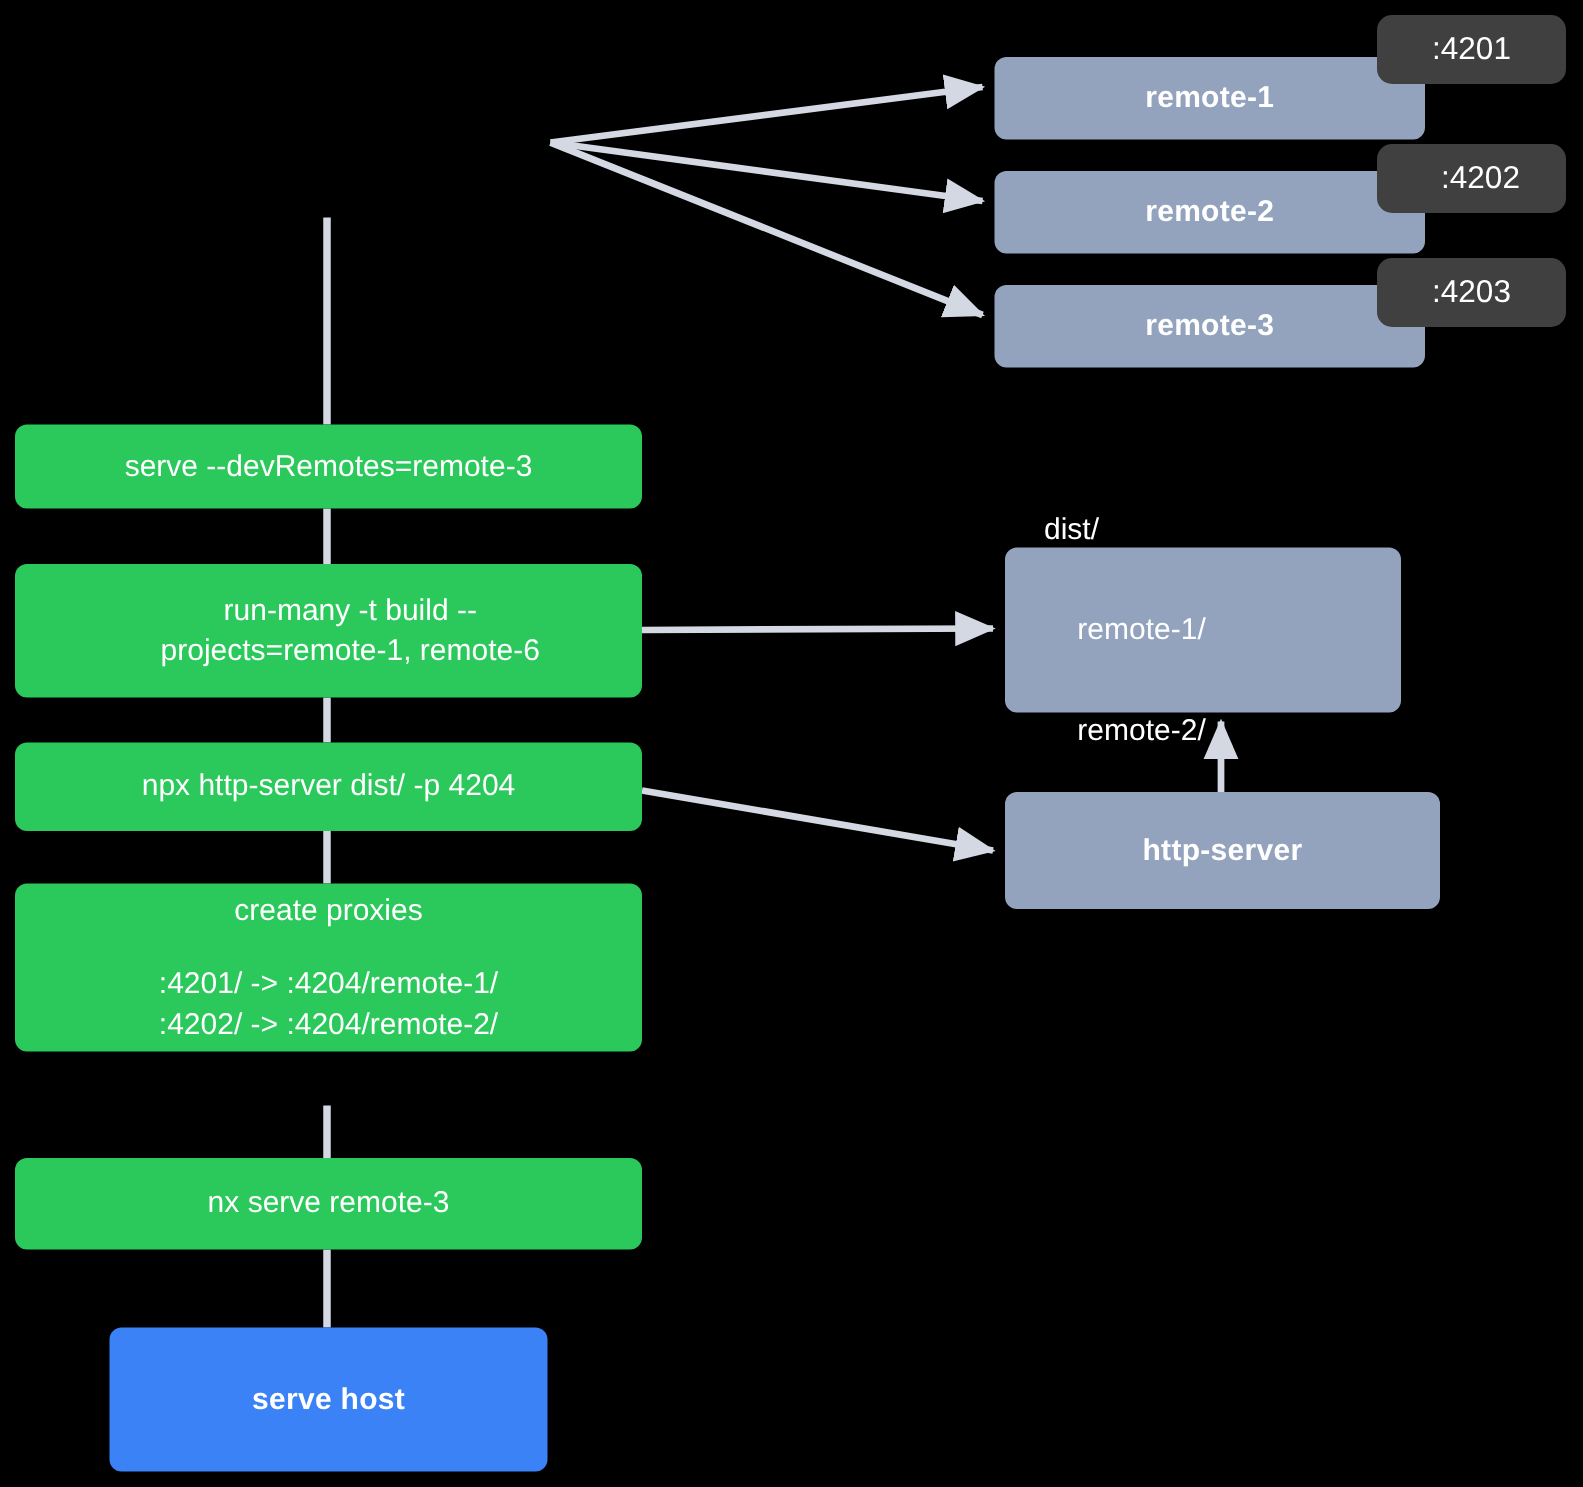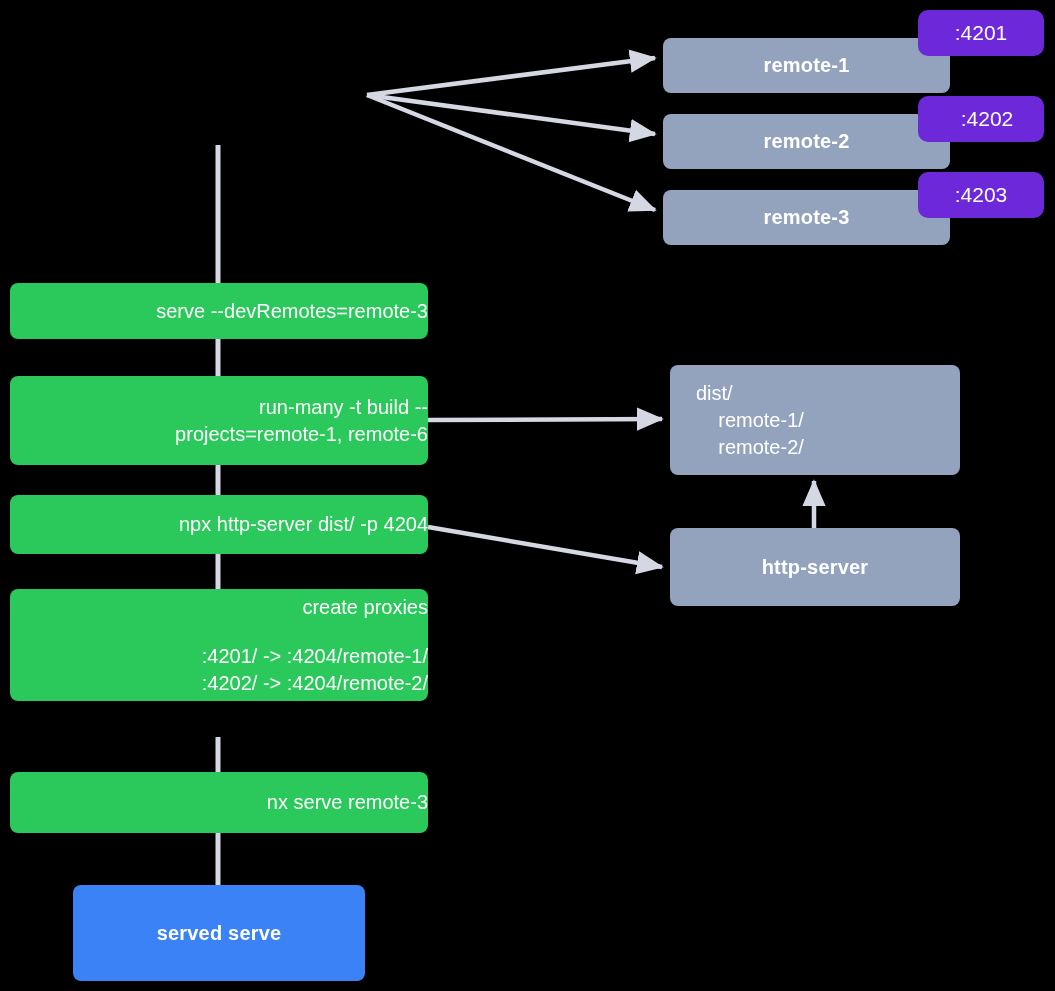--- a/index.html
+++ b/index.html
@@ -47,21 +47,20 @@
   .node.served-node {
     background: #3b82f6;
     font-weight: bold;
     font-size: 20px;
     letter-spacing: 0.2px;
   }
   .node.cmd-node {
     background: #2bc85b;
     font-weight: normal;
     font-size: 20px;
-    align-items: flex-end;
   }
   .node.gray-node {
     background: #93a3be;
     font-weight: bold;
     font-size: 20px;
     letter-spacing: 0.2px;
   }
   .node.dist-node {
     background: #93a3be;
     font-weight: normal;
@@ -70,21 +69,21 @@
     justify-content: center;
     padding-left: 26px;
     text-align: left;
   }
   .badge {
     position: absolute;
     box-sizing: border-box;
     display: flex;
     align-items: center;
     justify-content: center;
-    background: #6d28d9;
+    background: #404040;
     color: #ffffff;
     border-radius: 10px;
     font-size: 21px;
     font-weight: normal;
     z-index: 5;
   }
   .cmd-title {
     display: block;
   }
   .cmd-gap {
@@ -173,24 +172,24 @@
     <span class="cmd-gap"></span>
     <span class="cmd-line">:4201/ -&gt; :4204/remote-1/</span>
     <span class="cmd-line">:4202/ -&gt; :4204/remote-2/</span>
   </div>
 
   <div class="node cmd-node" style="left:10px; top:772px; width:418px; height:61px;">
     <span>nx serve remote-3</span>
   </div>
 
   <div class="node served-node" style="left:73px; top:885px; width:292px; height:96px;">
-    <span>served serve</span>
+    <span>serve host</span>
   </div>
 
-  <div class="node dist-node" style="left:670px; top:365px; width:290px; height:110px;">
+  <div class="node dist-node" style="left:670px; top:365px; width:264px; height:110px;gap:40px;">
     <span class="dist-line">dist/</span>
     <span class="dist-line">    remote-1/</span>
     <span class="dist-line">    remote-2/</span>
   </div>
 
   <div class="node gray-node" style="left:670px; top:528px; width:290px; height:78px;">
     <span>http-server</span>
   </div>
 
 </div>

